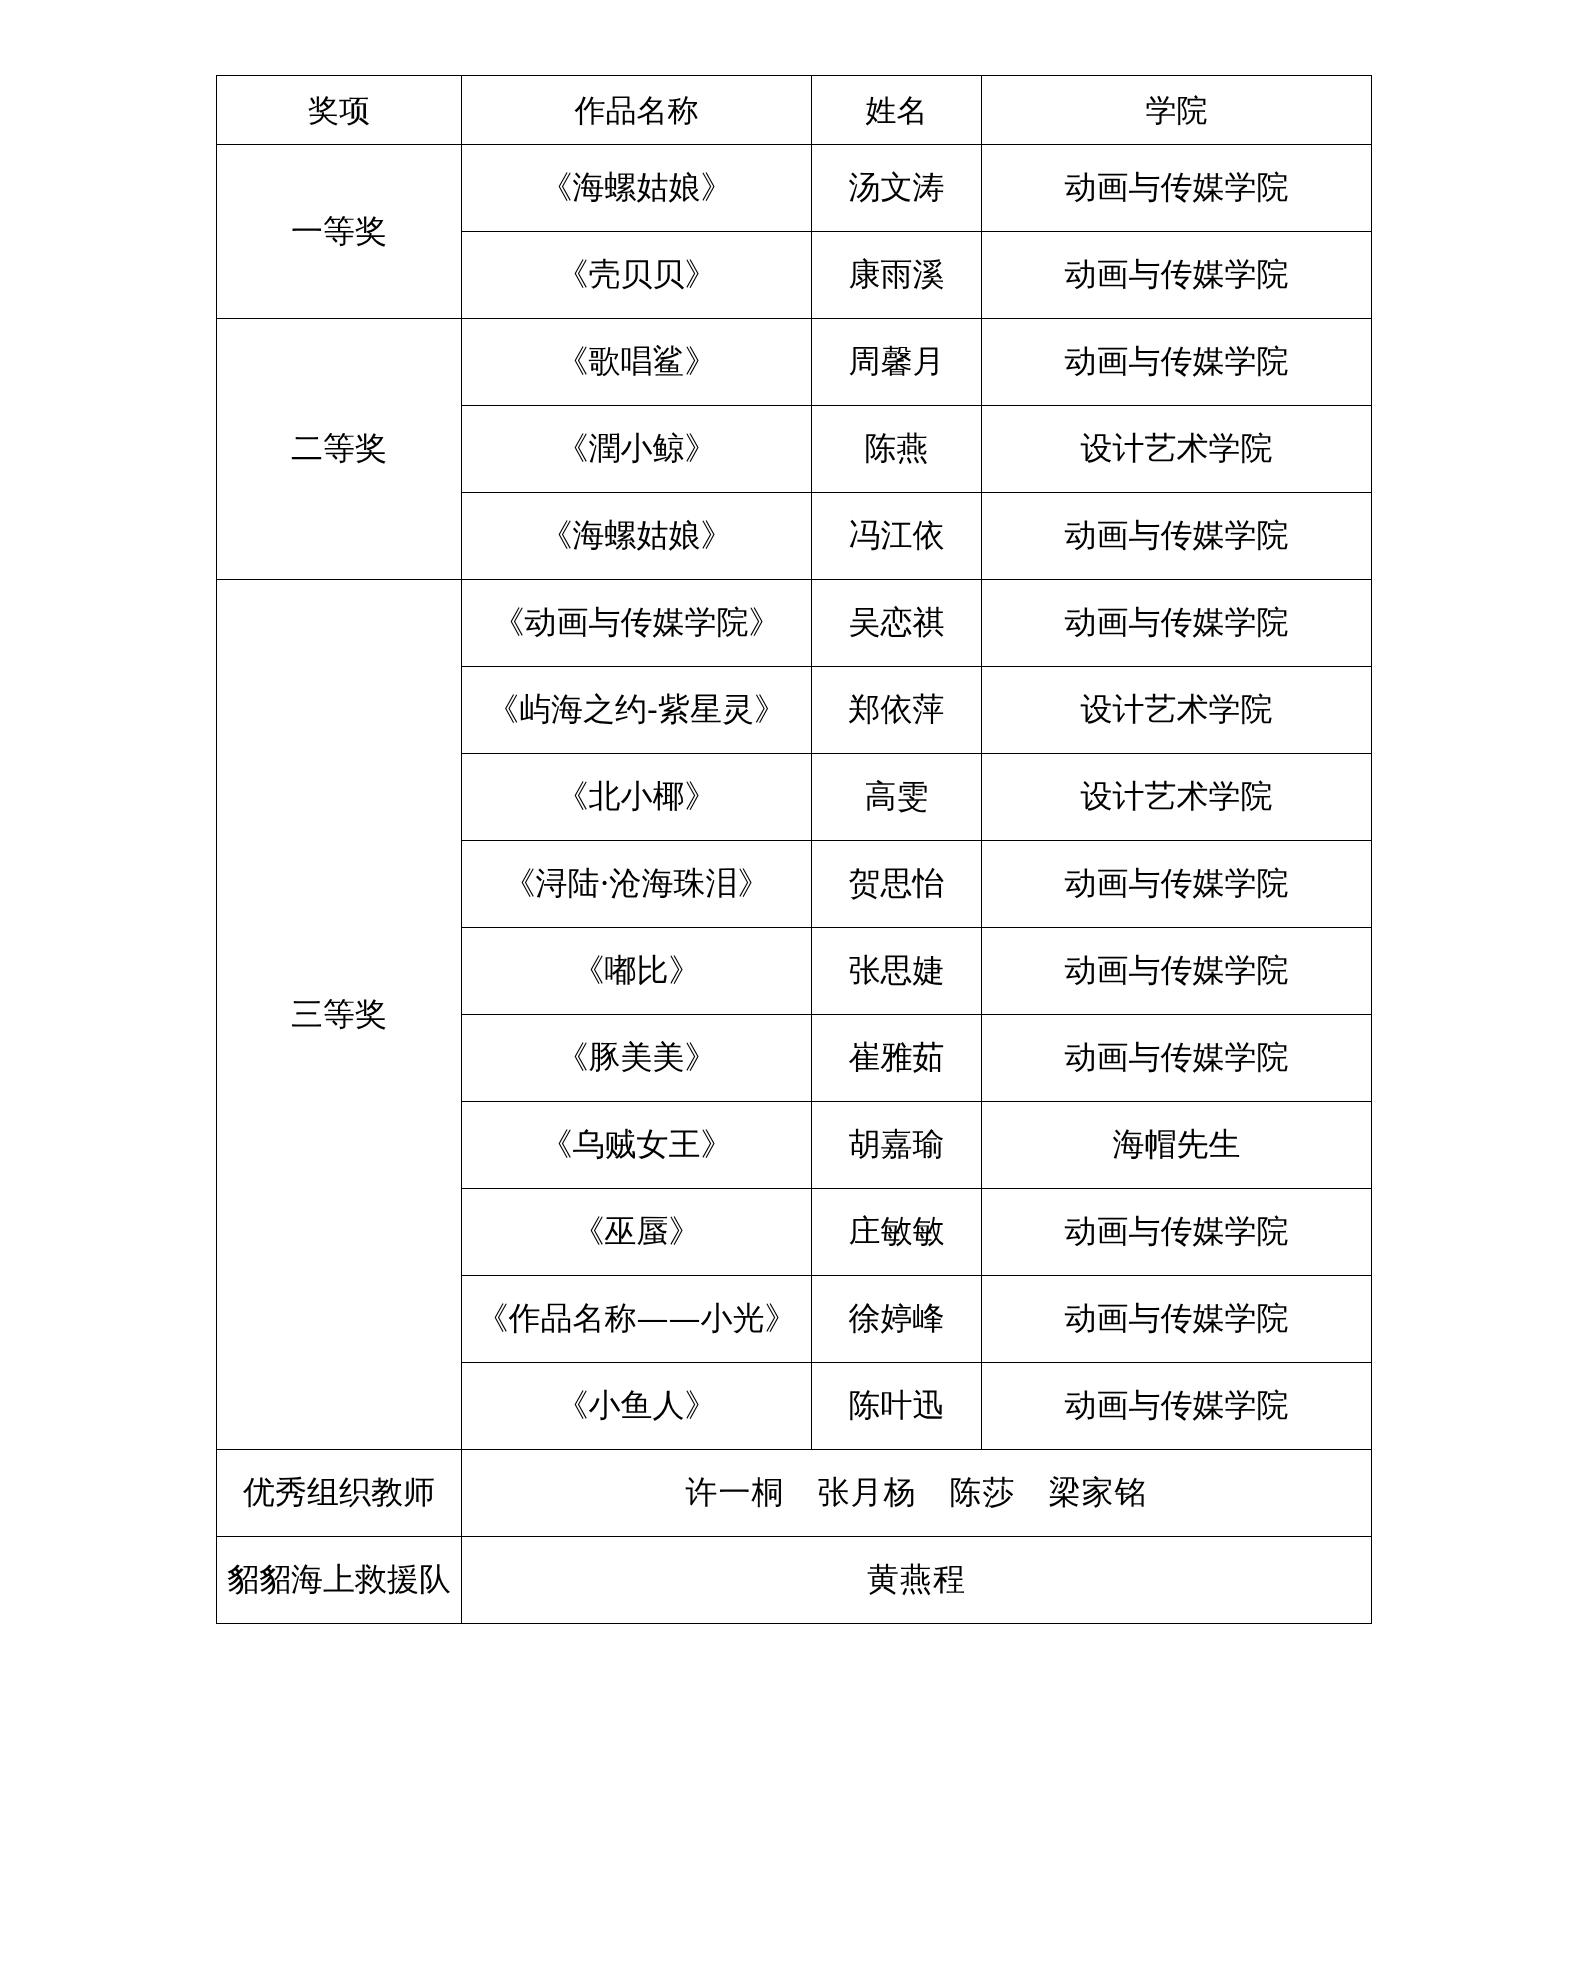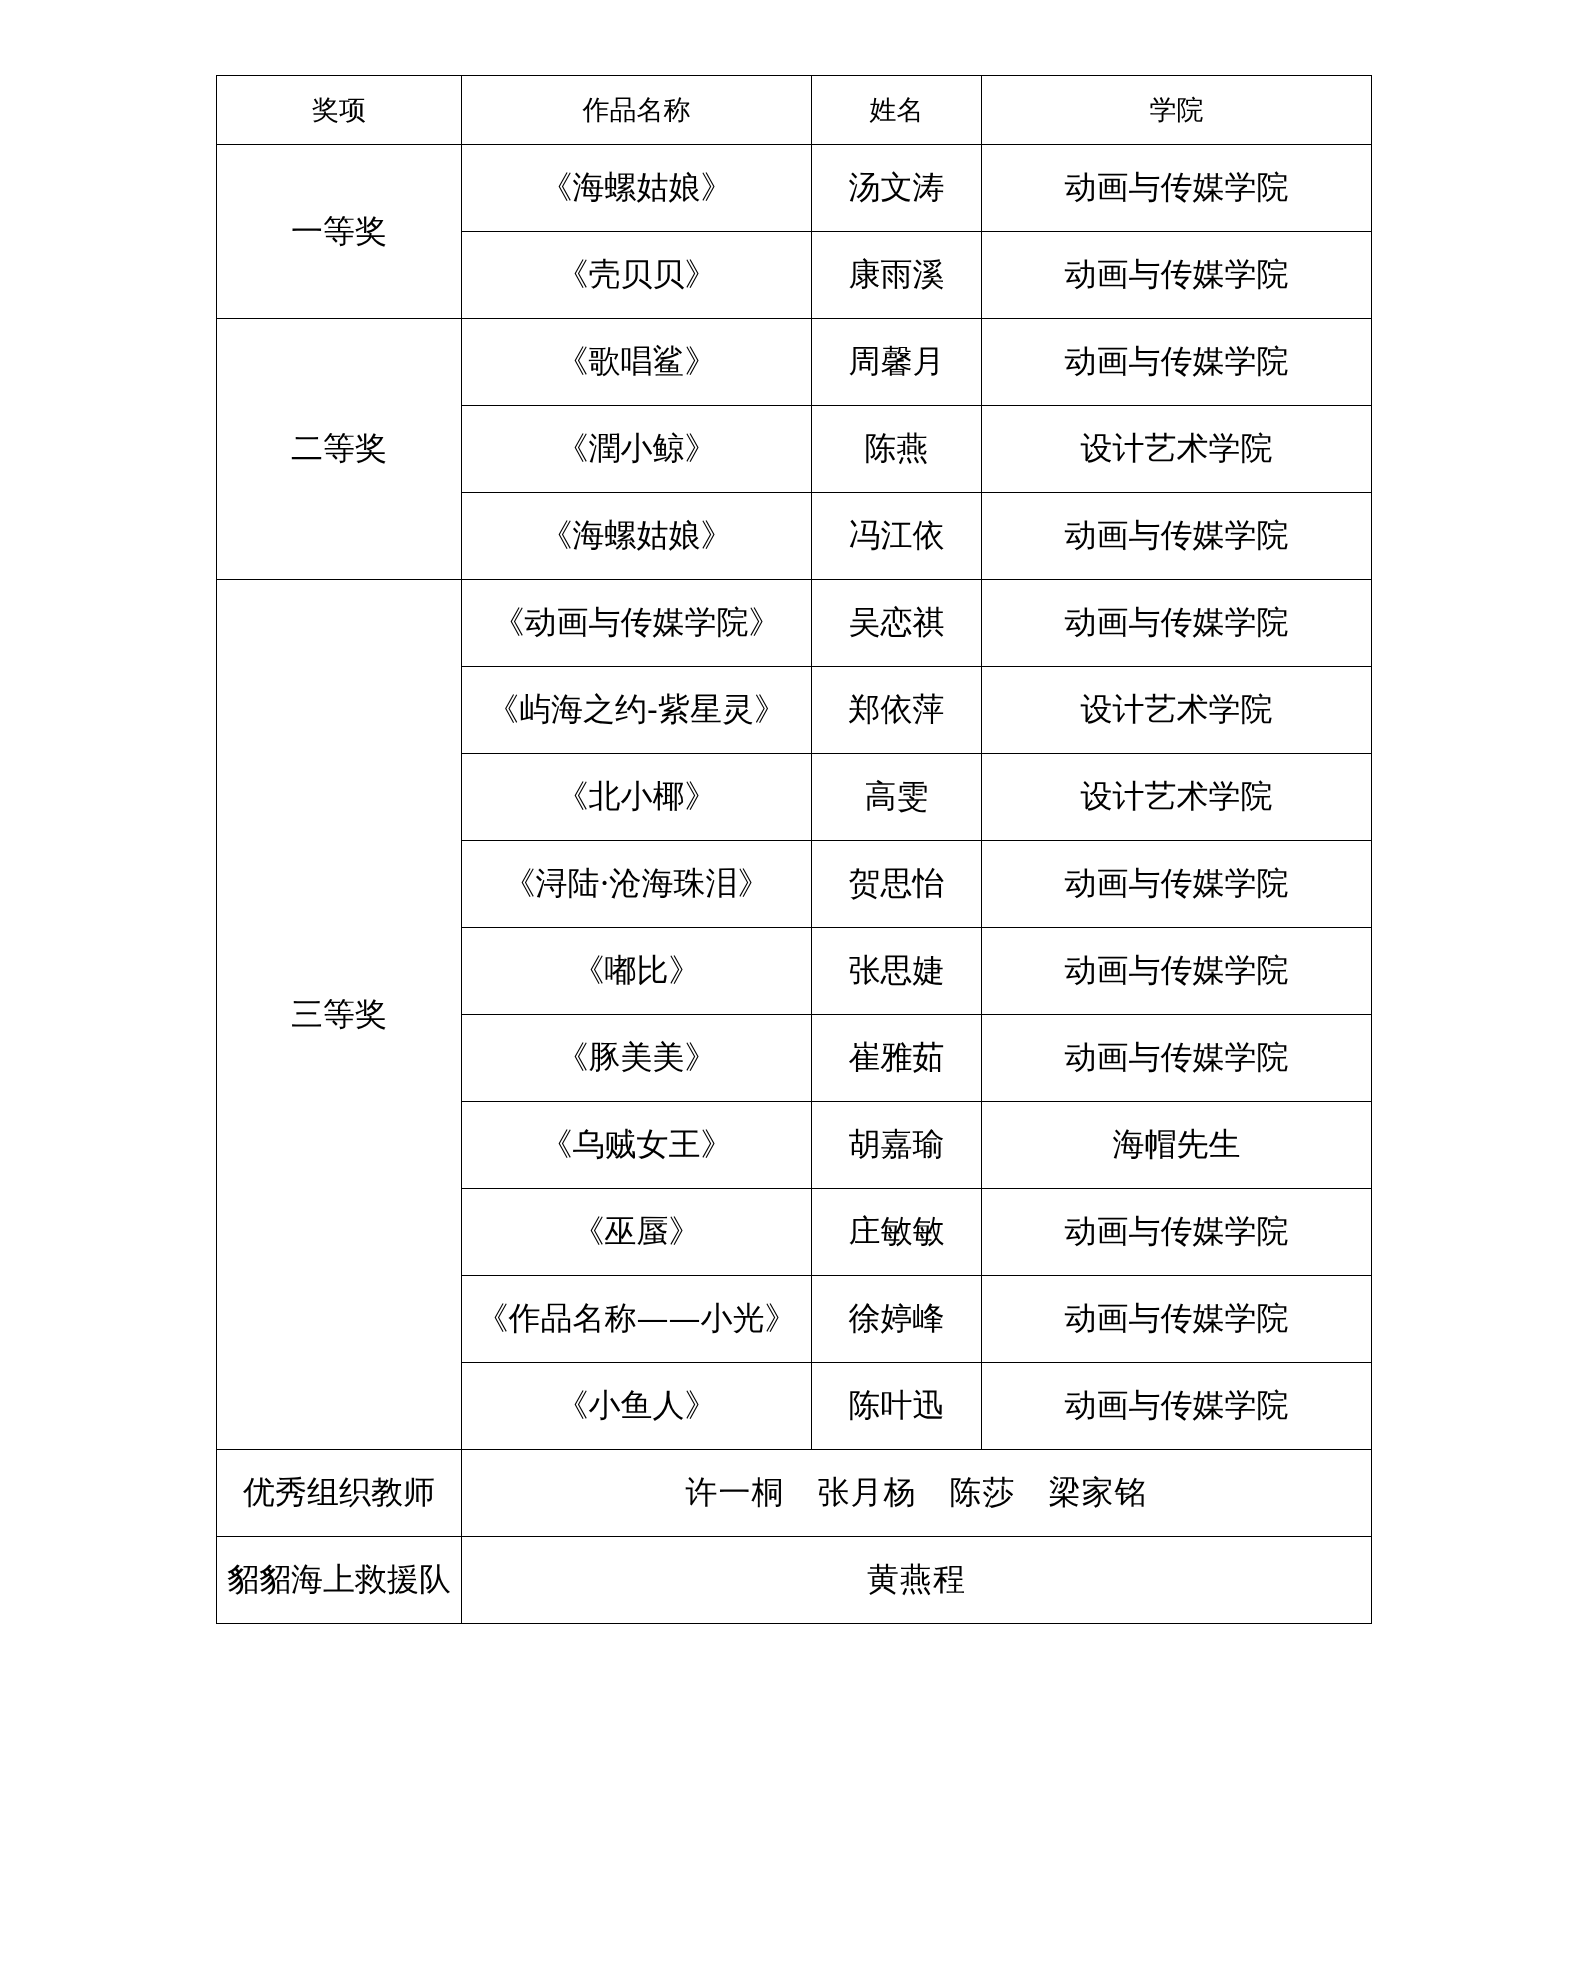--- a/index.html
+++ b/index.html
@@ -45,21 +45,21 @@
     vertical-align: middle;
     font-size: 32px;
     font-weight: normal;
     padding: 0;
     height: 86px;
     line-height: 1.3;
     font-family: "DejaVu Serif", "Liberation Serif", serif;
   }
   table.award-table thead td {
     height: 68px;
-    font-size: 27px;
+    font-size: 31px;
   }
   col.c-award { width: 245px; }
   col.c-work  { width: 350px; }
   col.c-name  { width: 170px; }
   col.c-college { width: 390px; }
 
   .award-cell {
     font-size: 27px;
   }
   .bold-label {

